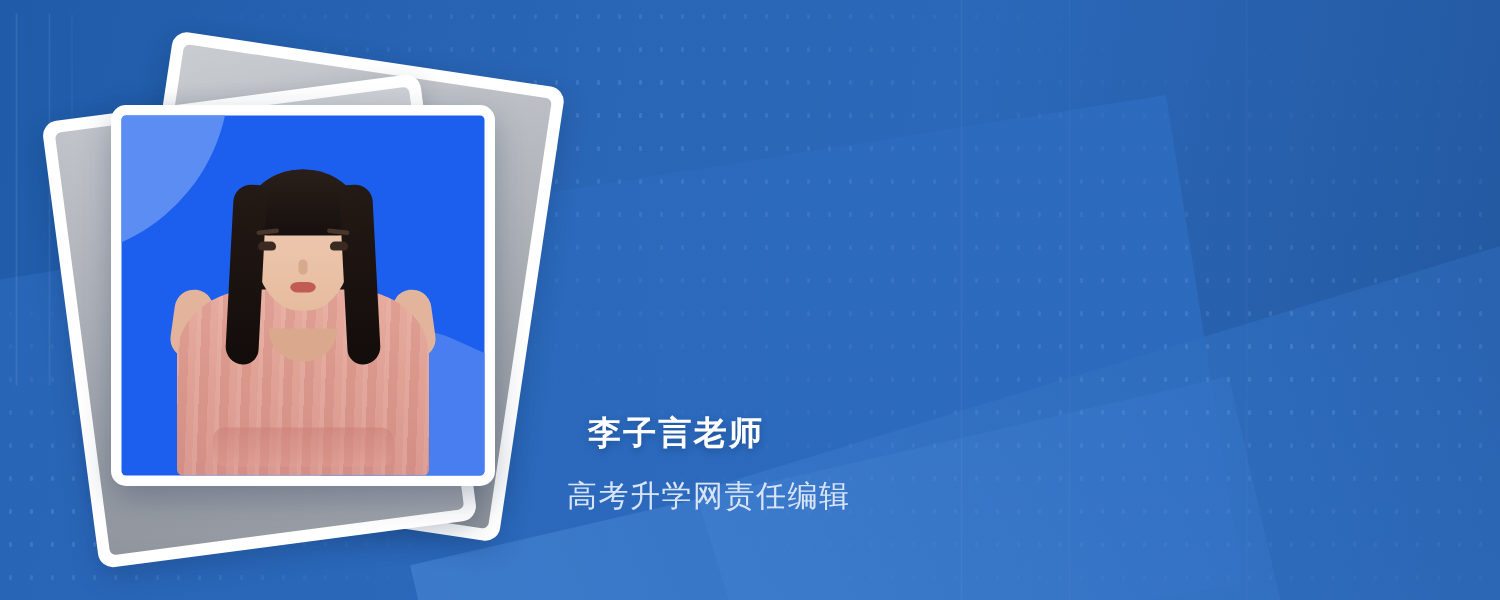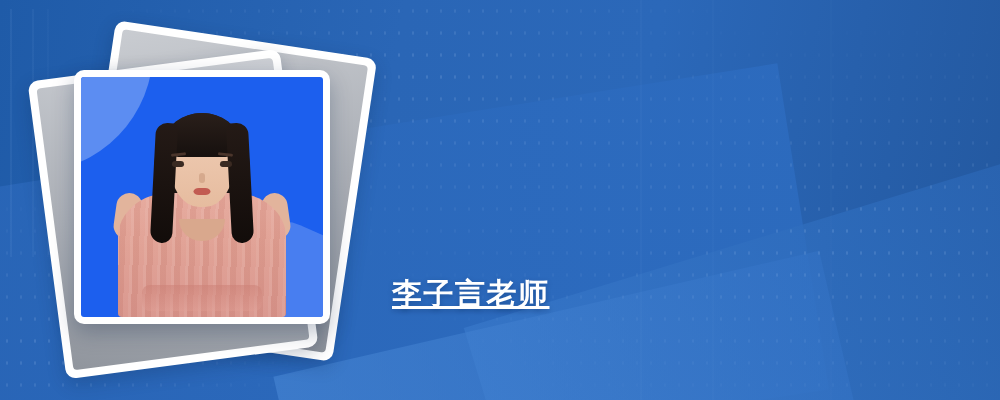--- a/index.html
+++ b/index.html
@@ -263,25 +263,24 @@
     font-size:37px;
     font-weight:700;
     line-height:58px;
     letter-spacing:.5px;
     text-shadow:0 2px 6px rgba(10,40,90,.35);
   }
   .byline {
     position:absolute;
     left:14px; top:274px;
     color:#FFFFFF;
-    font-size:30px;
+    font-size:22px;
     font-weight:700;
     letter-spacing:1.5px;
     text-shadow:0 2px 5px rgba(10,40,90,.35);
-    text-decoration:underline;
   }
   .role {
     position:absolute;
     left:0px; top:317px;
     color:#D9E5F7;
     font-size:20px;
     font-weight:400;
     letter-spacing:1px;
   }
 </style>
@@ -333,15 +332,16 @@
         </div>
       </div>
     </div>
 
   </div>
 
   <div class="text-col">
 
     <div class="byline">李子言老师</div>
 
+    <div class="role">高考升学网责任编辑</div>
   </div>
 
 </div>
 
 </body></html>

